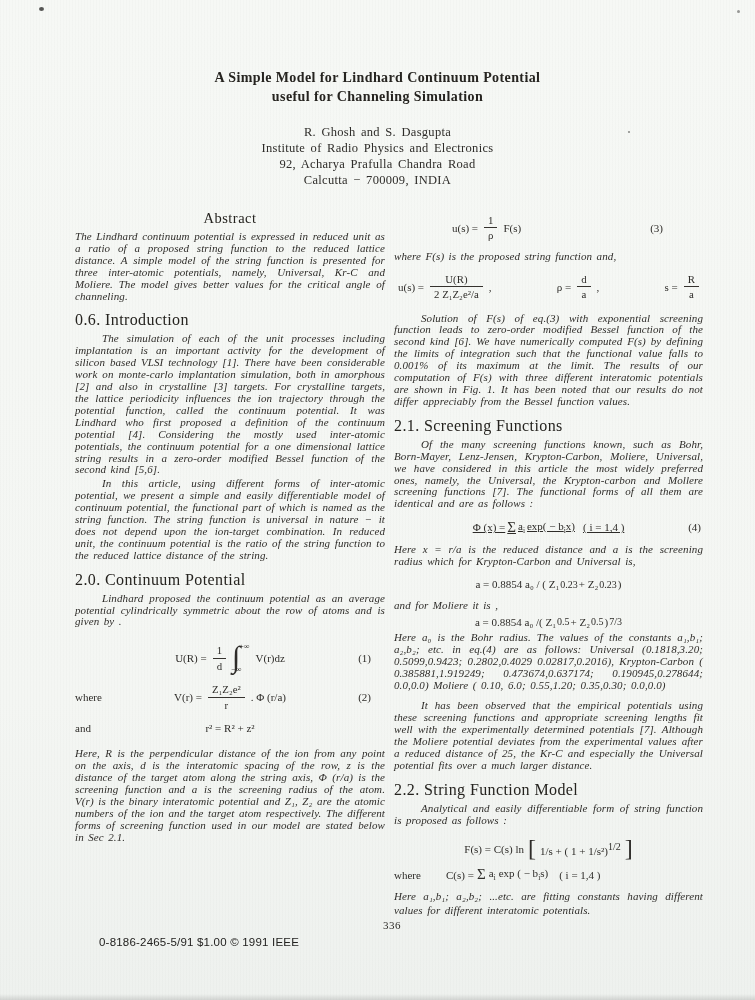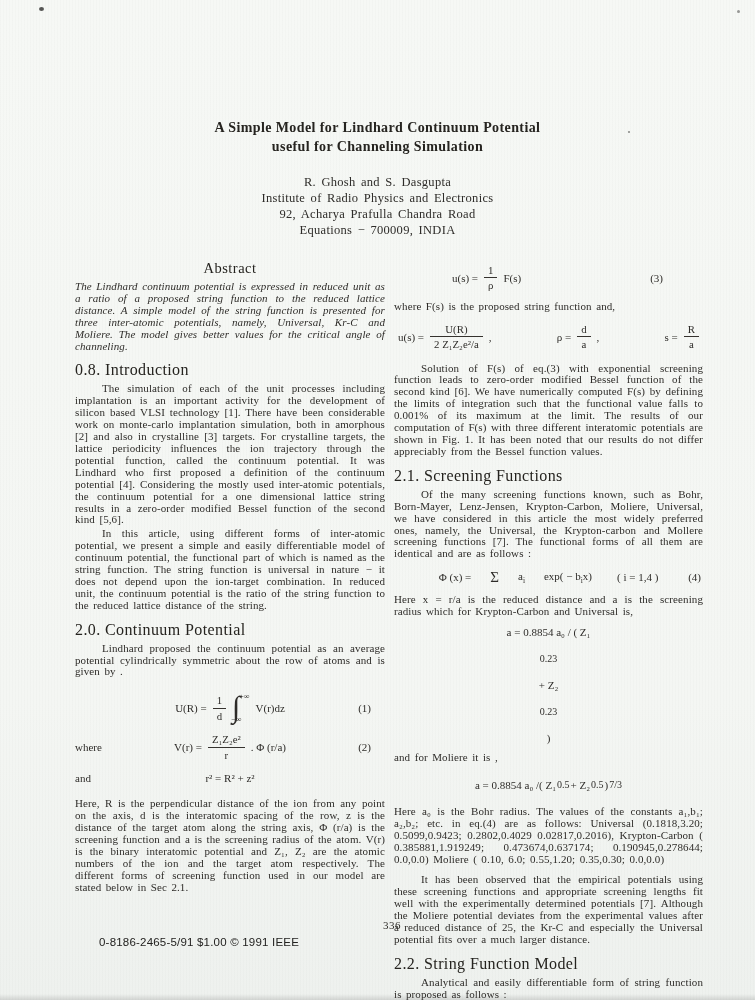--- a/index.html
+++ b/index.html
@@ -11,29 +11,29 @@
     color:#2e2c29;
     font-family:"Liberation Serif","DejaVu Serif",serif;
   }
   .speck{position:absolute;background:#3a3a38;border-radius:50%;}
   .s1{left:39px;top:7px;width:5px;height:4px;opacity:.85;}
   .s2{left:737px;top:10px;width:3px;height:3px;opacity:.5;}
   .s3{left:628px;top:131px;width:2px;height:2px;opacity:.6;}
   .bottom-edge{position:absolute;left:0;right:0;bottom:0;height:6px;
     background:linear-gradient(180deg,rgba(0,0,0,0),rgba(60,60,60,0.16));}
 
-  .head{padding-top:118px;text-align:center;}
+  .head{padding-top:68px;text-align:center;}
   .title{font-size:14px;font-weight:bold;line-height:19px;letter-spacing:.4px;color:#262420;}
   .authors{margin-top:18px;font-size:12.5px;line-height:16px;letter-spacing:.3px;word-spacing:2px;}
 
   .cols{display:flex;gap:9px;padding:22px 43px 0 75px;align-items:flex-start;}
   .col{width:310px;}
   .colR{width:309px;}
 
-  p{margin:0 0 2px 0;}
+  p{margin:0 0 2px 0;font-style:italic;}
   .body{font-size:11px;line-height:11.9px;text-align:justify;letter-spacing:.1px;word-spacing:1.6px;}
   .ind{text-indent:27px;}
   .italic{font-style:italic;}
 
   .abs-head{margin:0 0 4px 0;text-align:center;font-size:14.5px;font-weight:normal;letter-spacing:.5px;color:#25231f;}
   .sec-head{margin:9px 0 4px 0;font-size:16px;font-weight:normal;letter-spacing:.4px;color:#25231f;}
 
   .eqrow{position:relative;display:flex;align-items:center;margin:9px 0;font-size:11px;min-height:16px;}
   .eqrow .intro{position:absolute;left:0;top:50%;transform:translateY(-50%);}
   .eqrow .eqlabel{position:absolute;right:14px;top:50%;transform:translateY(-50%);}
@@ -67,31 +67,31 @@
 
   <header class="head">
     <div class="title">
       <div>A Simple Model for Lindhard Continuum Potential</div>
       <div>useful for Channeling Simulation</div>
     </div>
     <div class="authors">
       <div>R. Ghosh   and   S. Dasgupta</div>
       <div>Institute of Radio   Physics   and Electronics</div>
       <div>92, Acharya Prafulla Chandra Road</div>
-      <div>Equations − 700009, INDIA</div>
+      <div>Calcutta − 700009, INDIA</div>
     </div>
   </header>
 
   <main class="cols">
 
     <section class="col colL">
       <h2 class="abs-head">Abstract</h2>
       <p class="body italic">The Lindhard continuum potential is expressed in reduced unit as a ratio of a proposed string function to the reduced lattice distance.  A simple model of the string function is presented for three inter-atomic potentials, namely, Universal, Kr-C and Moliere.  The model gives better values for the critical angle of channeling.</p>
 
-      <h1 class="sec-head">0.8. Introduction</h1>
+      <h1 class="sec-head">0.6. Introduction</h1>
       <p class="body ind">The simulation of each of the unit processes including implantation is an important activity for the development of silicon based VLSI technology [1]. There have been considerable work on monte-carlo implantation simulation, both in amorphous [2] and also in crystalline [3] targets.  For crystalline targets, the lattice periodicity influences the ion trajectory through the potential function, called the continuum potential. It was Lindhard who first proposed a definition of the continuum potential [4]. Considering the mostly used inter-atomic potentials, the continuum potential for a one dimensional lattice string results in a zero-order modified Bessel function of the second kind [5,6].</p>
       <p class="body ind">In this article, using different forms of inter-atomic potential, we present a simple and easily differentiable model of continuum potential, the functional part of which is named as the string function.  The string function is universal in nature − it does not depend upon the ion-target combination. In reduced unit, the continuum potential is the ratio of the string function to the reduced lattice distance of the string.</p>
 
       <h1 class="sec-head">2.0. Continuum Potential</h1>
       <p class="body ind">Lindhard proposed the continuum potential as an average potential cylindrically symmetric about the row of atoms and is given by .</p>
 
       <div class="eqrow" style="margin-top:14px;">
         <span class="eqbody">
           <span>U(R)  =</span>
           <span class="frac">
@@ -174,61 +174,69 @@
           </span>
         </span>
       </div>
 
       <p class="body ind">Solution of F(s) of eq.(3) with exponential screening function leads to zero-order modified Bessel function of the second kind [6].  We have numerically computed F(s) by defining the limits of integration such that the functional value falls to 0.001% of its maximum at the limit.  The results of our computation of F(s) with three different interatomic potentials are shown in Fig. 1. It has been noted that our results do not differ appreciably from the Bessel function values.</p>
 
       <h1 class="sec-head">2.1. Screening Functions</h1>
       <p class="body ind">Of the many screening functions known, such as Bohr, Born-Mayer, Lenz-Jensen, Krypton-Carbon, Moliere, Universal, we have considered in this article the most widely preferred ones, namely, the Universal, the Krypton-carbon and Mollere screening functions [7]. The functional forms of all them are identical and are as follows :</p>
 
       <div class="eqrow">
-        <span class="eqbody" style="gap:19px;">
+        <span class="eqbody" style="gap:2px;text-decoration:underline;">
           <span>Φ (x) =</span>
           <span class="sum-sym">Σ</span>
           <span><span>a</span><span class="sb">i</span></span>
           <span><span>exp( − b</span><span class="sb">i</span><span>x)</span></span>
           <span style="margin-left:6px;">( i = 1,4 )</span>
         </span>
         <span class="eqlabel" style="right:2px;">(4)</span>
       </div>
 
       <p class="body">Here x = r/a is the reduced distance and a is the screening radius which for Krypton-Carbon and Universal is,</p>
 
       <div class="eqrow" style="margin:8px 0;">
-        <span class="eqbody" style="gap:15px;flex-direction:column;">
+        <span class="eqbody" style="gap:1px;">
           <span>a = 0.8854 a₀ / ( Z₁</span>
             <span class="sp">0.23</span>
           <span>+ Z₂</span>
             <span class="sp">0.23</span>
           <span>)</span>
         </span>
       </div>
 
       <p class="body">and for Moliere it is ,</p>
 
-      <div class="eqrow" style="margin:13px 0;text-align:right;">
+      <div class="eqrow" style="margin:2px 0;text-align:right;">
         <span class="eqbody" style="gap:1px;">
           <span>a = 0.8854 a₀ /( Z₁</span>
             <span class="sp">0.5</span>
           <span>+ Z₂</span>
             <span class="sp">0.5</span>
           <span>)</span>
             <span class="sp">7/3</span>
         </span>
       </div>
 
       <p class="body">Here a₀ is the Bohr radius.  The values of the constants a₁,b₁; a₂,b₂; etc. in eq.(4) are as follows: Universal (0.1818,3.20; 0.5099,0.9423; 0.2802,0.4029 0.02817,0.2016), Krypton-Carbon ( 0.385881,1.919249; 0.473674,0.637174; 0.190945,0.278644; 0.0,0.0) Moliere ( 0.10, 6.0; 0.55,1.20; 0.35,0.30; 0.0,0.0)</p>
       <p class="body ind" style="margin-top:9px;">It has been observed that the empirical potentials using these screening functions and appropriate screening lengths fit well with the experimentally determined potentials [7].  Although the Moliere potential deviates from the experimental values after a reduced distance of 25, the Kr-C and especially the Universal potential fits over a much larger distance.</p>
 
       <h1 class="sec-head">2.2. String Function Model</h1>
       <p class="body ind">Analytical and easily differentiable form of string function is proposed as follows :</p>
 
+      <div class="eqrow" style="margin:10px 0 6px 0;">
+        <span class="eqbody" style="gap:4px;">
+          <span>F(s) = C(s) ln</span>
+          <span class="brk">[</span>
+          <span><span>1/s  + ( 1 + 1/s²</span><span>)</span><span class="sp">1/2</span></span>
+          <span class="brk">]</span>
+        </span>
+      </div>
 
       <div class="eqrow" style="margin:4px 0 6px 0;">
         <span class="intro">where</span>
         <span class="eqbody" style="gap:3px;margin-left:52px;margin-right:auto;">
           <span>C(s) =</span>
           <span class="sum-sym">Σ</span>
           <span><span>a</span><span class="sb">i</span></span>
           <span><span>exp ( − b</span><span class="sb">i</span><span>s)</span></span>
           <span style="margin-left:8px;">( i = 1,4 )</span>
         </span>

